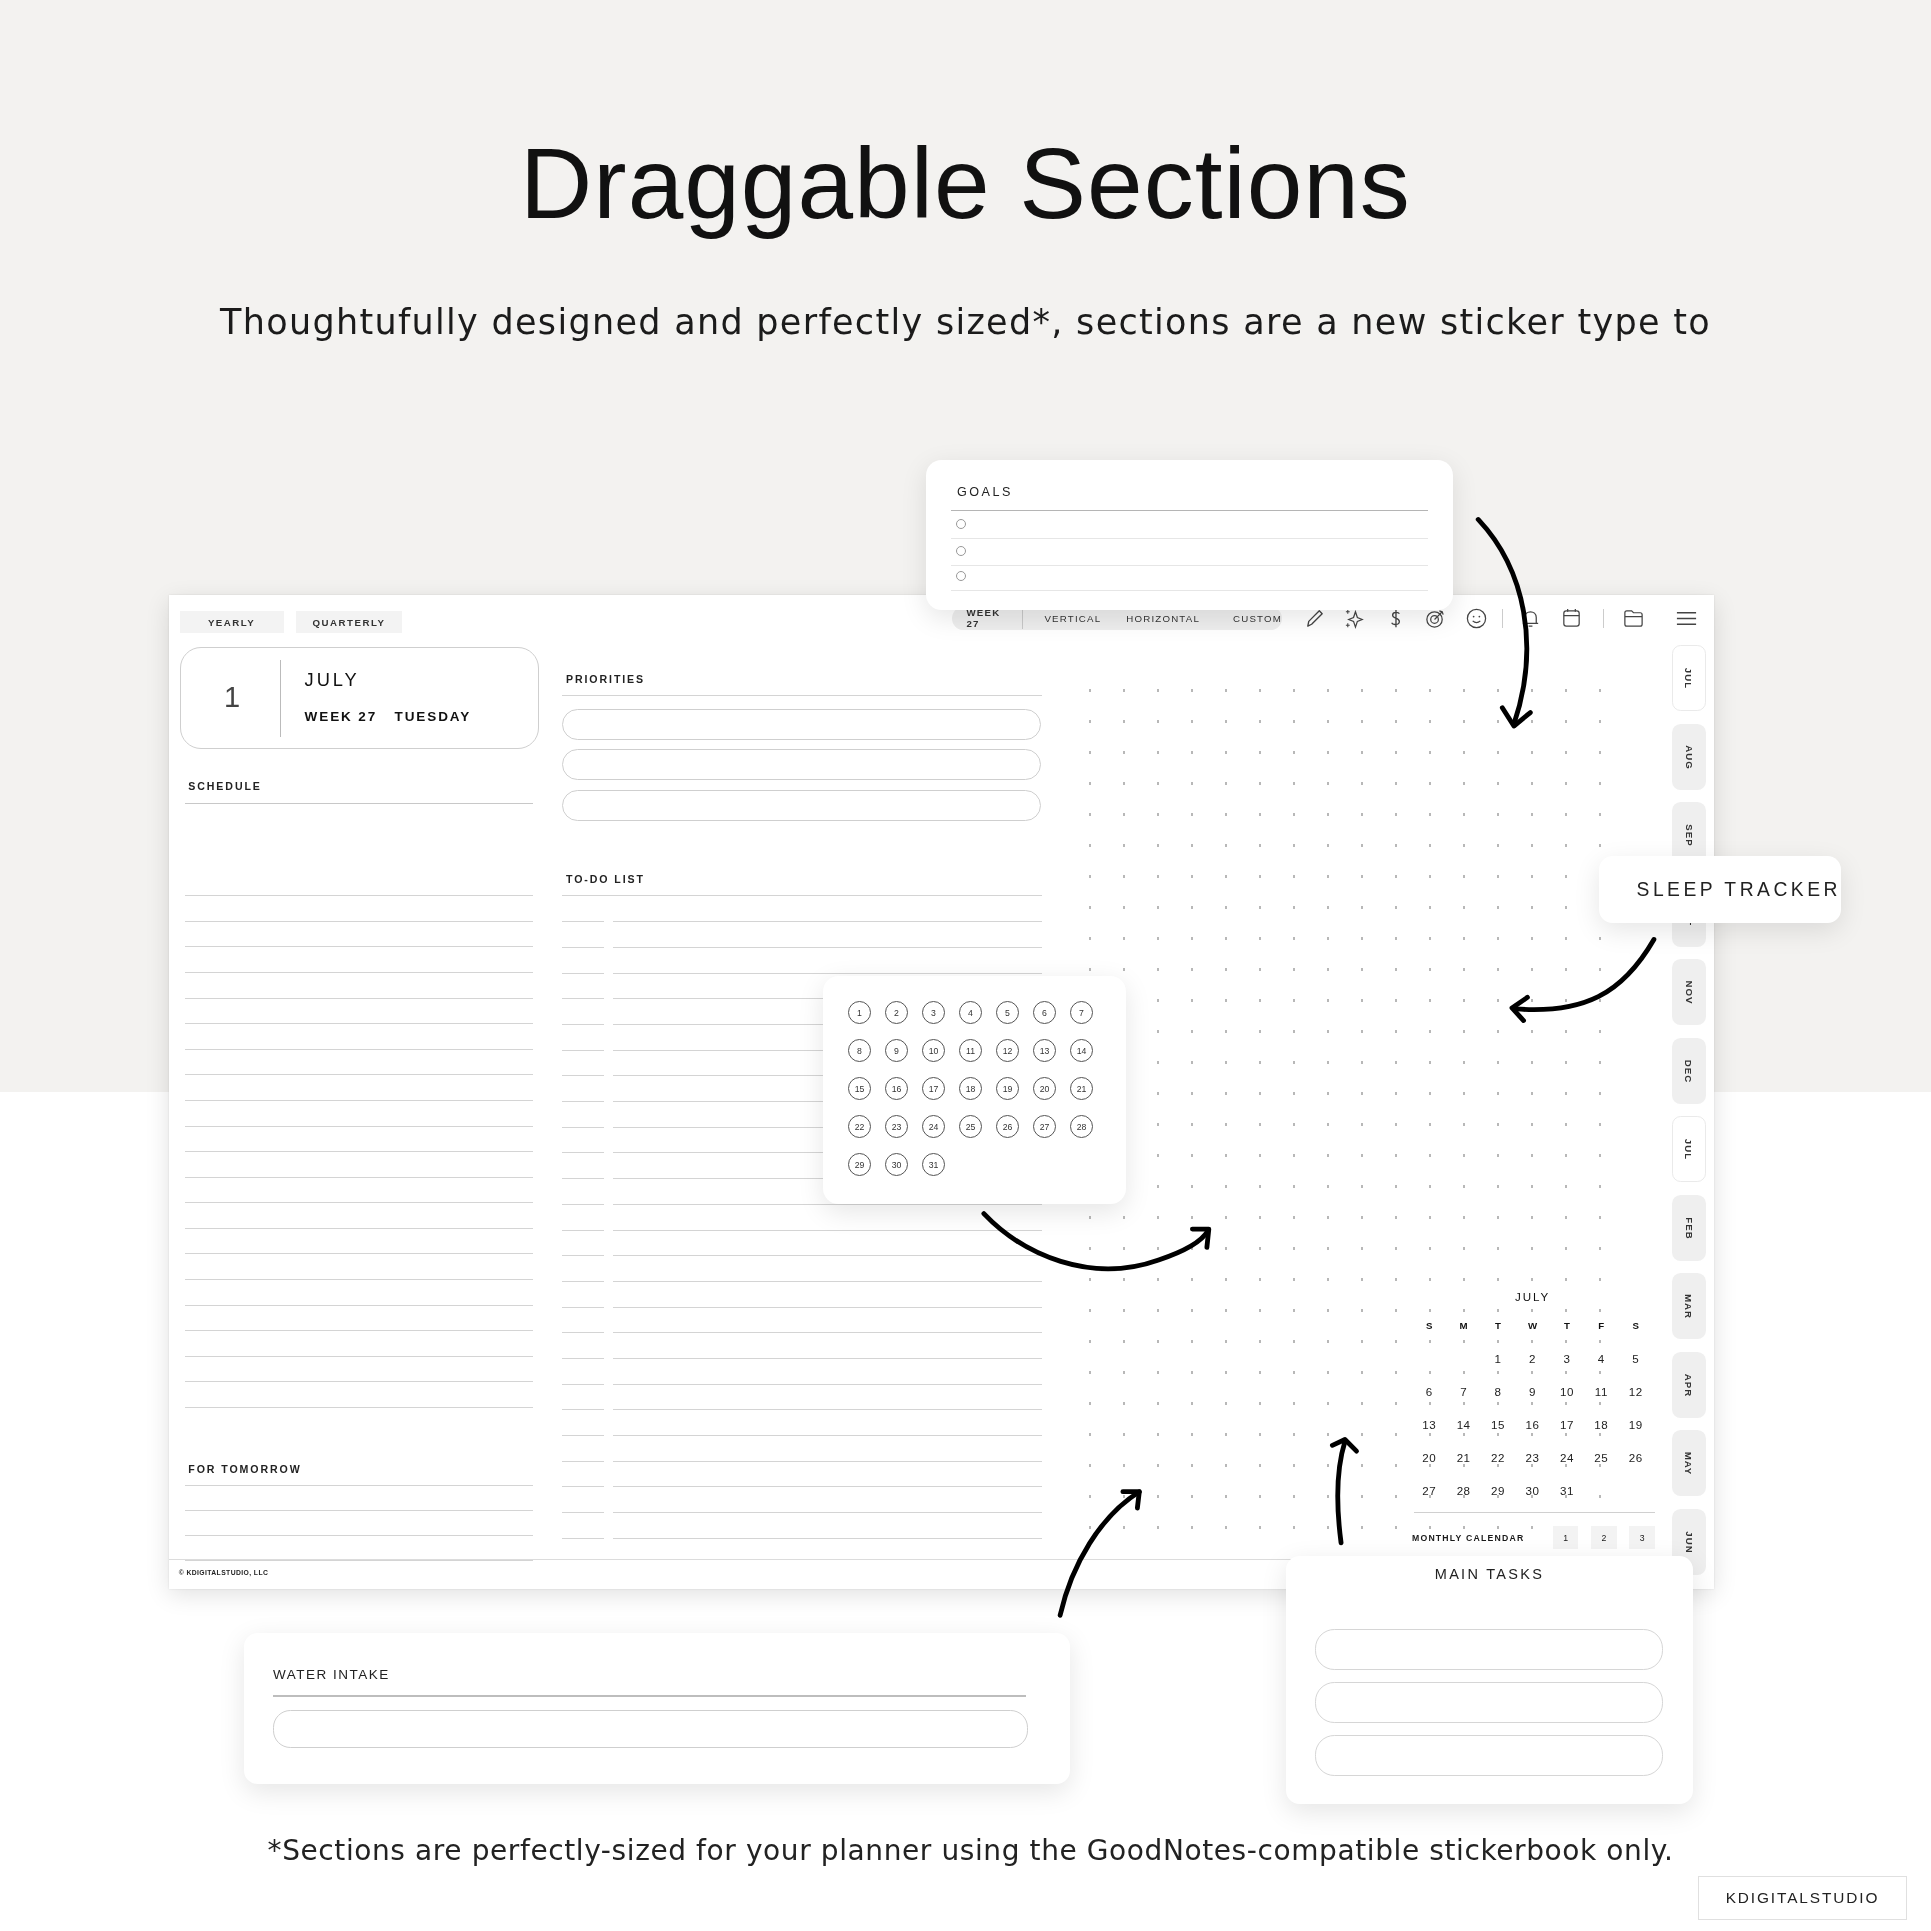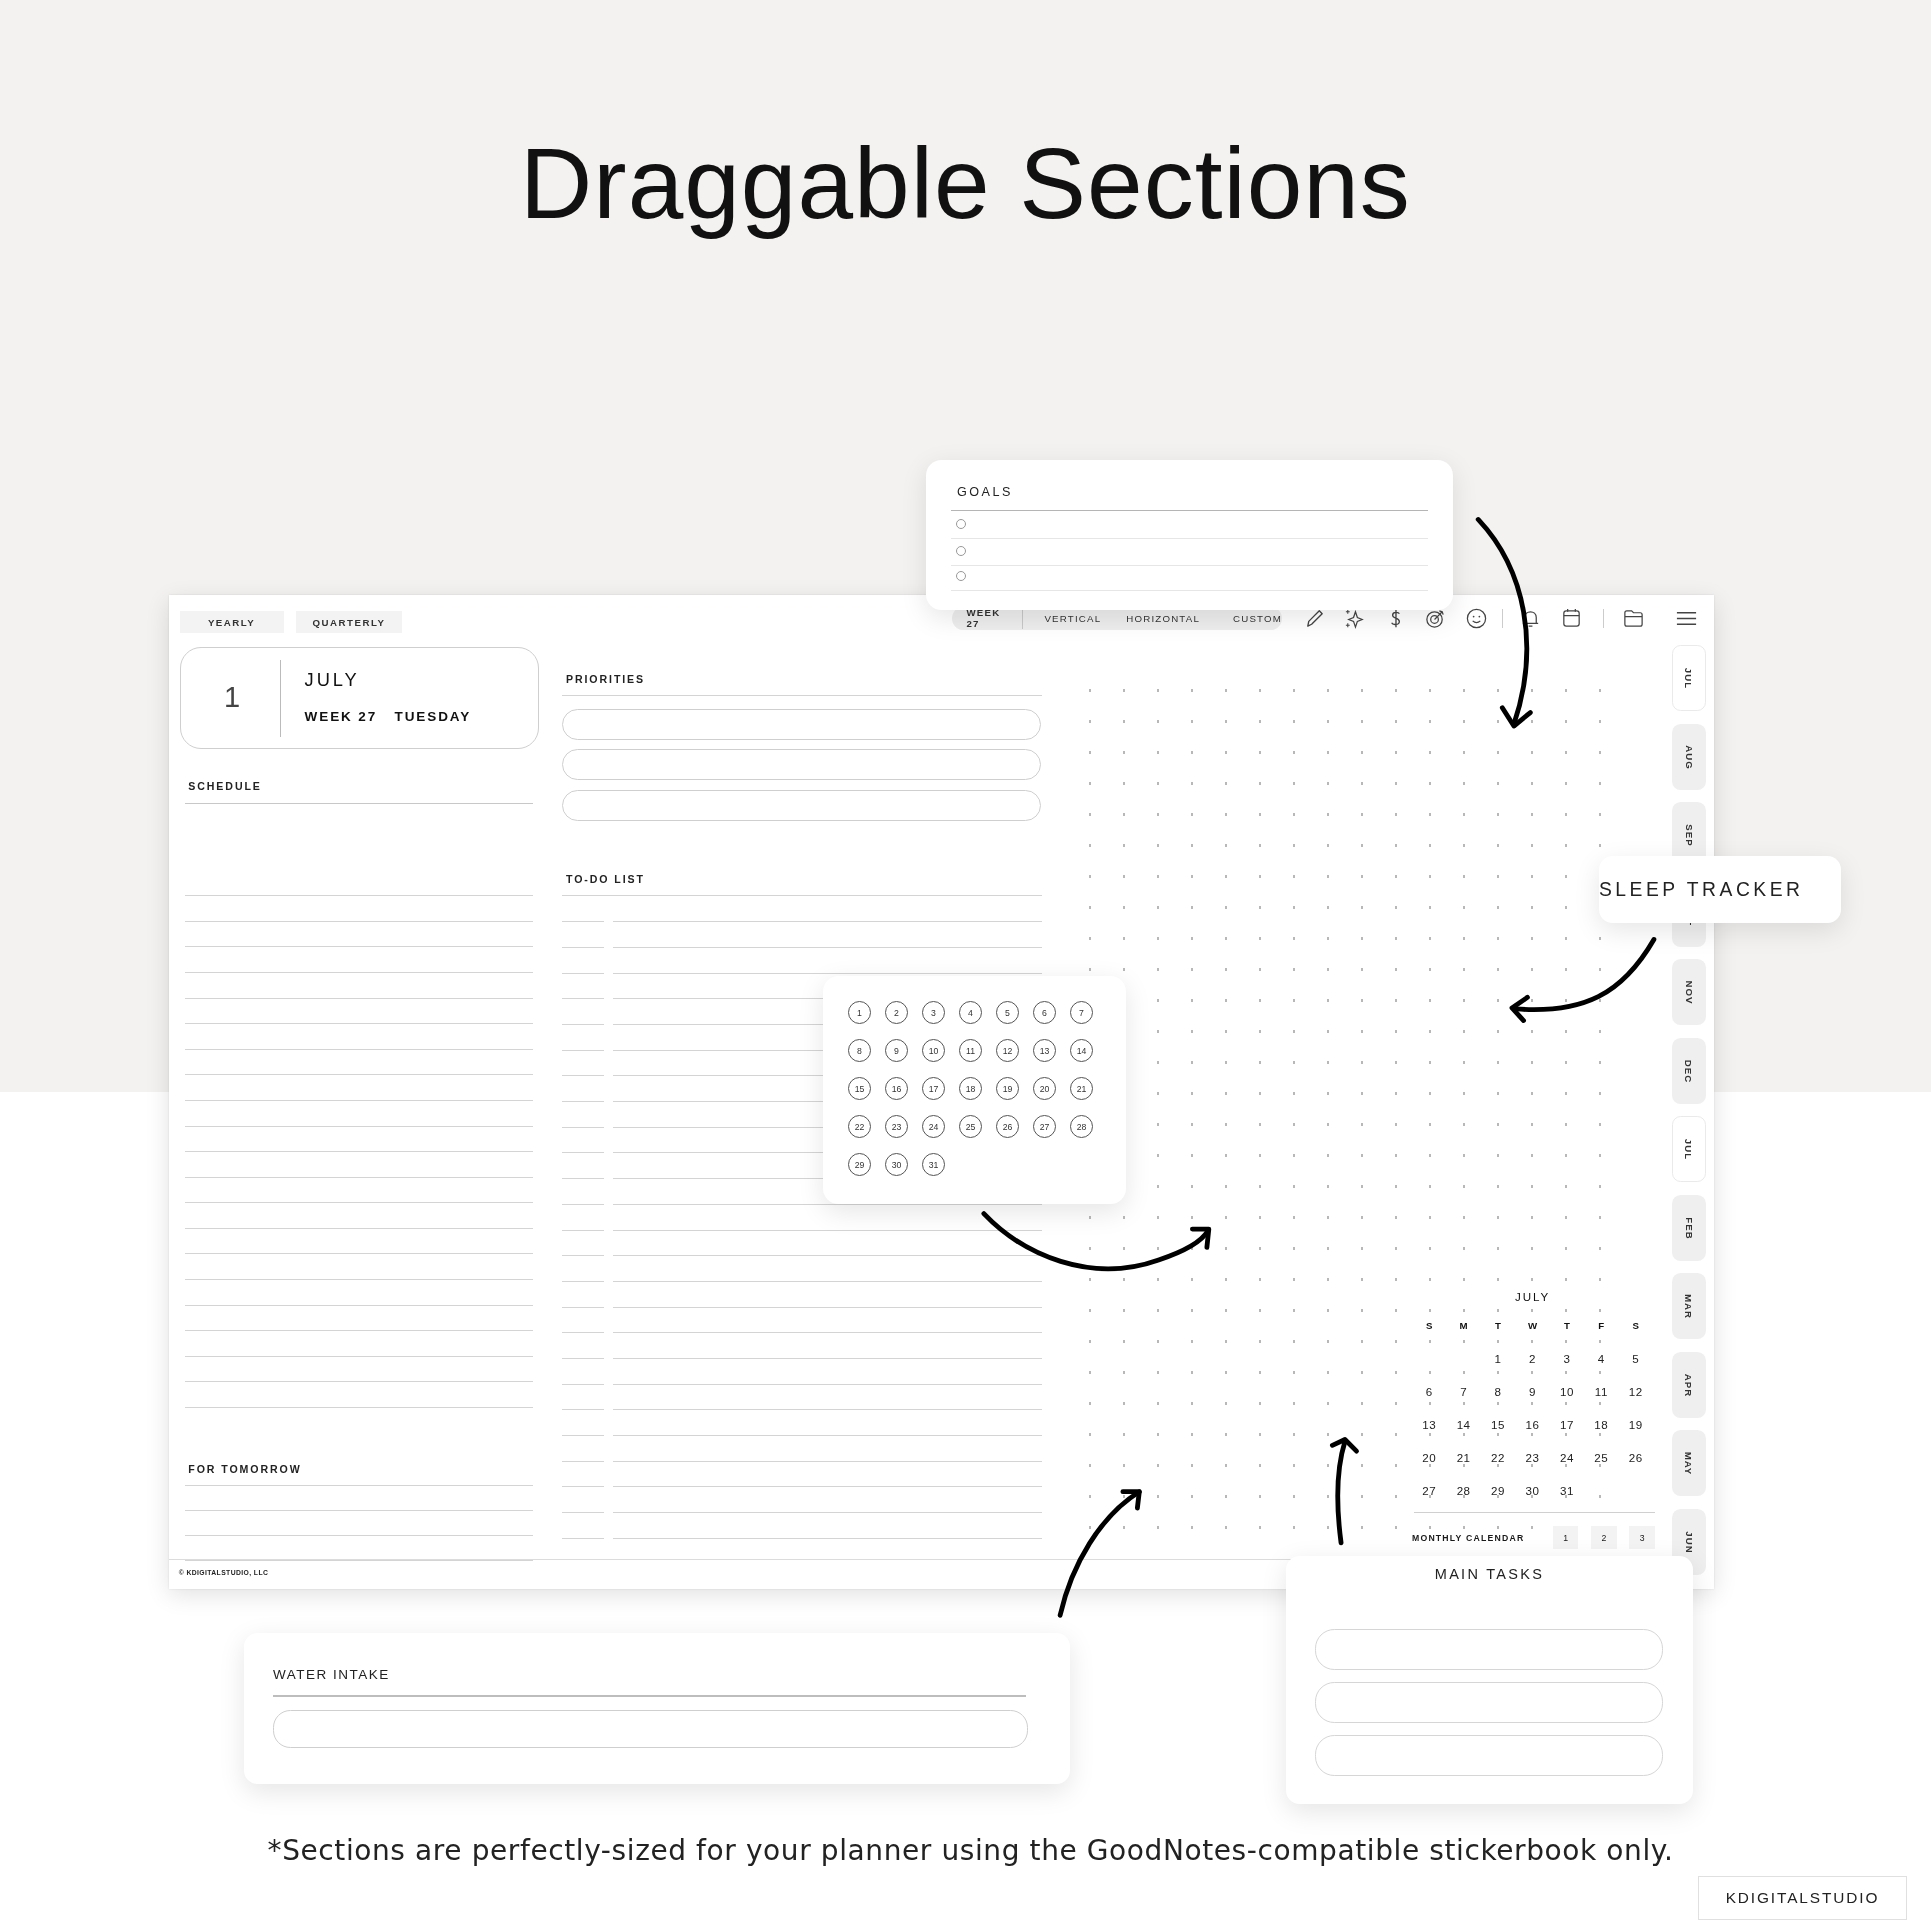--- a/index.html
+++ b/index.html
@@ -84,20 +84,21 @@
   .habit-grid { position:absolute; left:25px; top:25px; display:grid; grid-template-columns:repeat(7, 23px); column-gap:14px; row-gap:15px; }
   .habit-circle { width:21px; height:21px; border:1px solid #555; border-radius:50%; font-size:8.7px; display:flex; align-items:center; justify-content:center; color:#333; }
   .task-pill { position:absolute; left:29px; width:346px; height:39px; border:1.4px solid #d6d6d6; border-radius:19.3px; }
   svg.arrow { position:absolute; overflow:visible; }
 </style>
 </head>
 <body>
 
 <h1 class="headline">Draggable Sections</h1>
 <div class="subtitle">
+  <div>Thoughtufully designed and perfectly sized*, sections are a new sticker type to</div>
 </div>
 
 <div class="planner">
   <div class="chip" style="left:10.6px;width:104px;">YEARLY</div>
   <div class="chip" style="left:127px;width:106px;">QUARTERLY</div>
 
   <div class="date-card">
     <div class="date-num">1</div>
     <div class="date-divider"></div>
     <div class="date-month">JULY</div>
@@ -366,21 +367,21 @@
       <div class="circ"></div>
     </div>
   <div class="goal-row" style="top:79px;">
       <div class="circ"></div>
     </div>
   <div class="goal-row" style="top:104px;">
       <div class="circ"></div>
     </div>
 </div>
 
-<div class="card" style="left:1599px;top:856px;width:242px;height:67px;border-radius:13.5px;display:flex;align-items:center;justify-content:flex-start;">
+<div class="card" style="left:1599px;top:856px;width:242px;height:67px;border-radius:13.5px;display:flex;align-items:center;justify-content:flex-end;">
   <span style="font-size:19.3px;letter-spacing:3.5px;color:#222;">SLEEP TRACKER</span>
 </div>
 
 <div class="card" style="left:823px;top:976px;width:303px;height:228px;">
   <div class="habit-grid" id="habit-grid">
       <div class="habit-circle">1</div>
       <div class="habit-circle">2</div>
       <div class="habit-circle">3</div>
       <div class="habit-circle">4</div>
       <div class="habit-circle">5</div>

